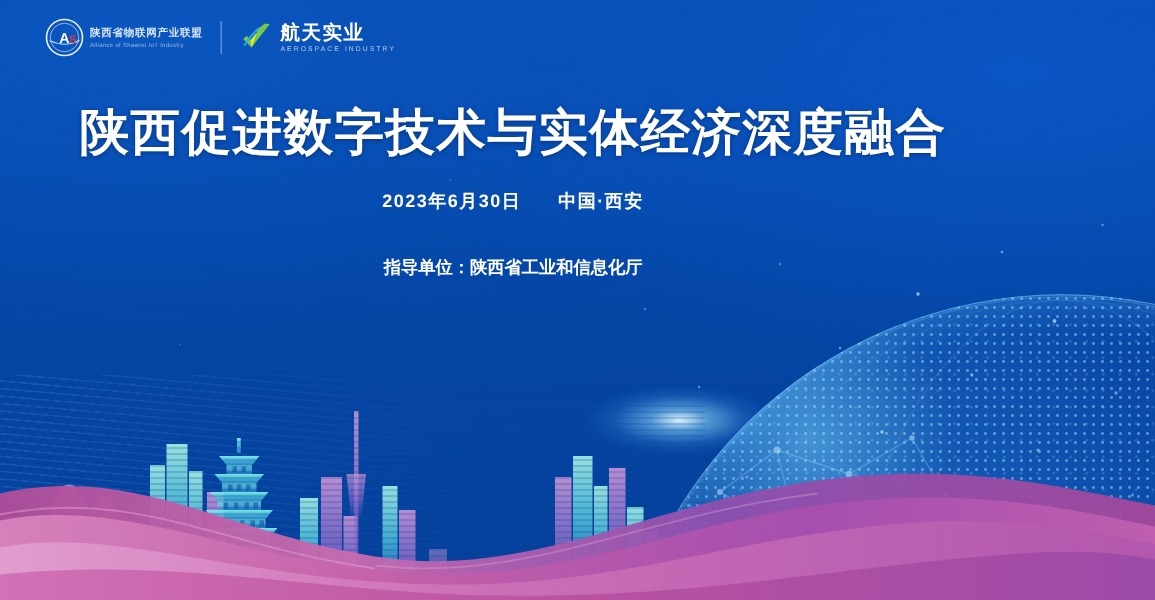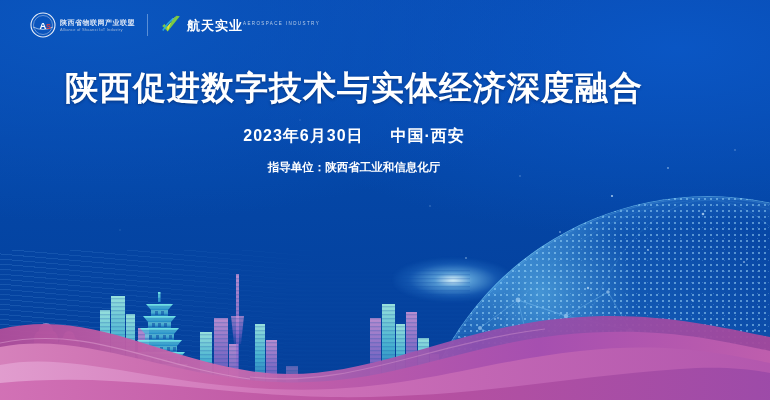--- a/index.html
+++ b/index.html
@@ -69,38 +69,38 @@
   
   .logo-bar{position:absolute;left:30px;top:12px;display:flex;align-items:center;gap:12px;}
   .asi-logo{display:flex;align-items:center;gap:4px;}
   .asi-mark{width:26px;height:26px;flex:0 0 26px;}
   .asi-words{display:flex;flex-direction:column;justify-content:center;line-height:1;}
   .asi-cn{font-size:7px;font-weight:bold;color:#d9e4f5;letter-spacing:.5px;white-space:nowrap;}
   .asi-en{font-size:4px;color:#9fb6d8;letter-spacing:.2px;white-space:nowrap;margin-top:2px;}
   .logo-divider{width:1px;height:22px;background:rgba(190,215,245,.45);}
   .aero-logo{display:flex;align-items:center;gap:5px;}
   .aero-mark{width:22px;height:22px;flex:0 0 22px;}
-  .aero-words{display:flex;flex-direction:row;line-height:1;}
+  .aero-words{display:flex;flex-direction:column;line-height:1;}
   .aero-cn{font-size:13px;font-weight:bold;color:#ffffff;letter-spacing:1px;white-space:nowrap;}
   .aero-en{font-size:4.5px;color:#b9cde8;letter-spacing:1.4px;margin-top:3px;white-space:nowrap;}
   
-  .content{position:absolute;left:17px;top:0;width:674px;text-align:center;}
+  .content{position:absolute;left:5px;top:0;width:674px;text-align:center;}
   .title{
     margin-top:68px;
     color:#ffffff;font-weight:bold;
     font-size:33px;line-height:40px;letter-spacing:1px;
     text-shadow:0 1px 3px rgba(0,20,60,.45);
   }
   .title .l2{letter-spacing:1px;}
   .date{
     margin-top:18px;
-    color:#ffffff;font-weight:bold;font-size:16px;letter-spacing:1px;
+    color:#ffffff;font-weight:bold;font-size:12px;letter-spacing:1px;
   }
   .date .sep{display:inline-block;width:16px;}
-  .orgs{margin-top:12px;display:inline-block;text-align:center;}
+  .orgs{margin-top:28px;display:inline-block;text-align:center;}
   .org-row{display:flex;align-items:flex-start;margin-bottom:14px;}
   .org-label{
     color:#ffffff;font-weight:bold;font-size:11.5px;line-height:17px;
     white-space:nowrap;flex:0 0 auto;
   }
   .org-values{display:flex;flex-direction:column;}
   .org-value{color:#ffffff;font-weight:bold;font-size:11.5px;line-height:17px;white-space:nowrap;}
   
   .city{position:absolute;left:0;bottom:0;width:470px;height:130px;}
   .waves{position:absolute;left:0;bottom:0;width:770px;height:115px;}

